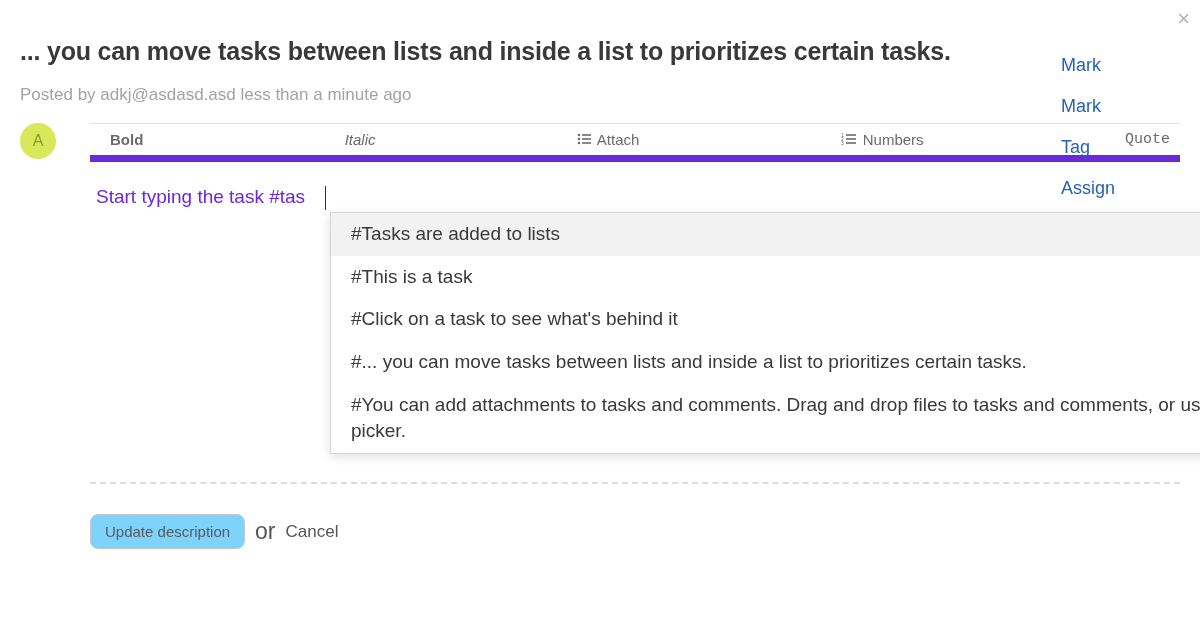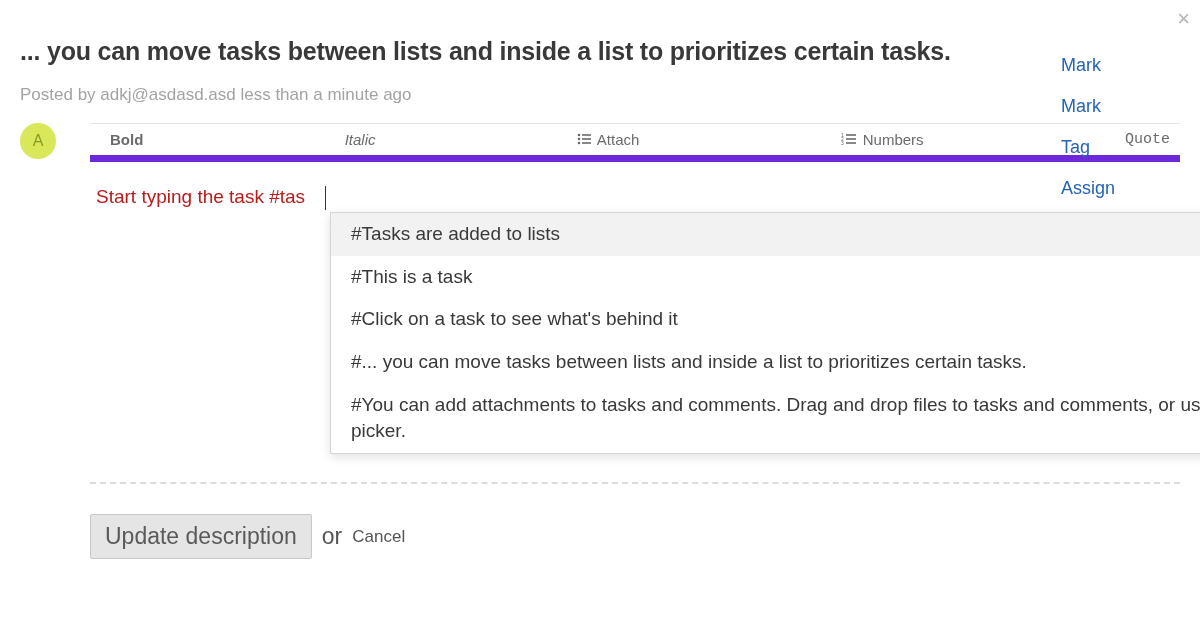--- a/index.html
+++ b/index.html
@@ -93,21 +93,21 @@
     .tb-italic { font-style: italic; }
     .tb-quote { font-family: "Courier New", monospace; }
     .tb-icon { display: inline-block; }
     .editor-area {
       position: relative;
       padding: 24px 6px 0 6px;
       min-height: 320px;
     }
     .editor-input {
       font-size: 19px;
-      color: #b91c1c;
+      color: #6d28d9;
       border: none;
       outline: none;
       width: 100%;
       background: transparent;
     }
     .caret-line {
       position: absolute;
       top: 24px;
       left: 235px;
       width: 1px;
@@ -147,26 +147,26 @@
       cursor: pointer;
     }
     .actions-row {
       margin-top: 30px;
       display: flex;
       align-items: center;
       gap: 10px;
     }
     .update-btn {
       border: 1px solid #c8c8c8;
-      background: #e5e5e5;
+      background: #7dd3fc;
       color: #5a5a5a;
-      font-size: 23px;
+      font-size: 15px;
       padding: 8px 14px;
       cursor: pointer;
-      border-radius: 2px;
+      border-radius: 8px;
     }
     .or-text { color: #555; font-size: 23px; }
     .cancel-link { color: #555; font-size: 17px; cursor: pointer; }
   </style>
 </head>
 <body>
 
 <button class="close-x">×</button>
 
 <div class="header">

